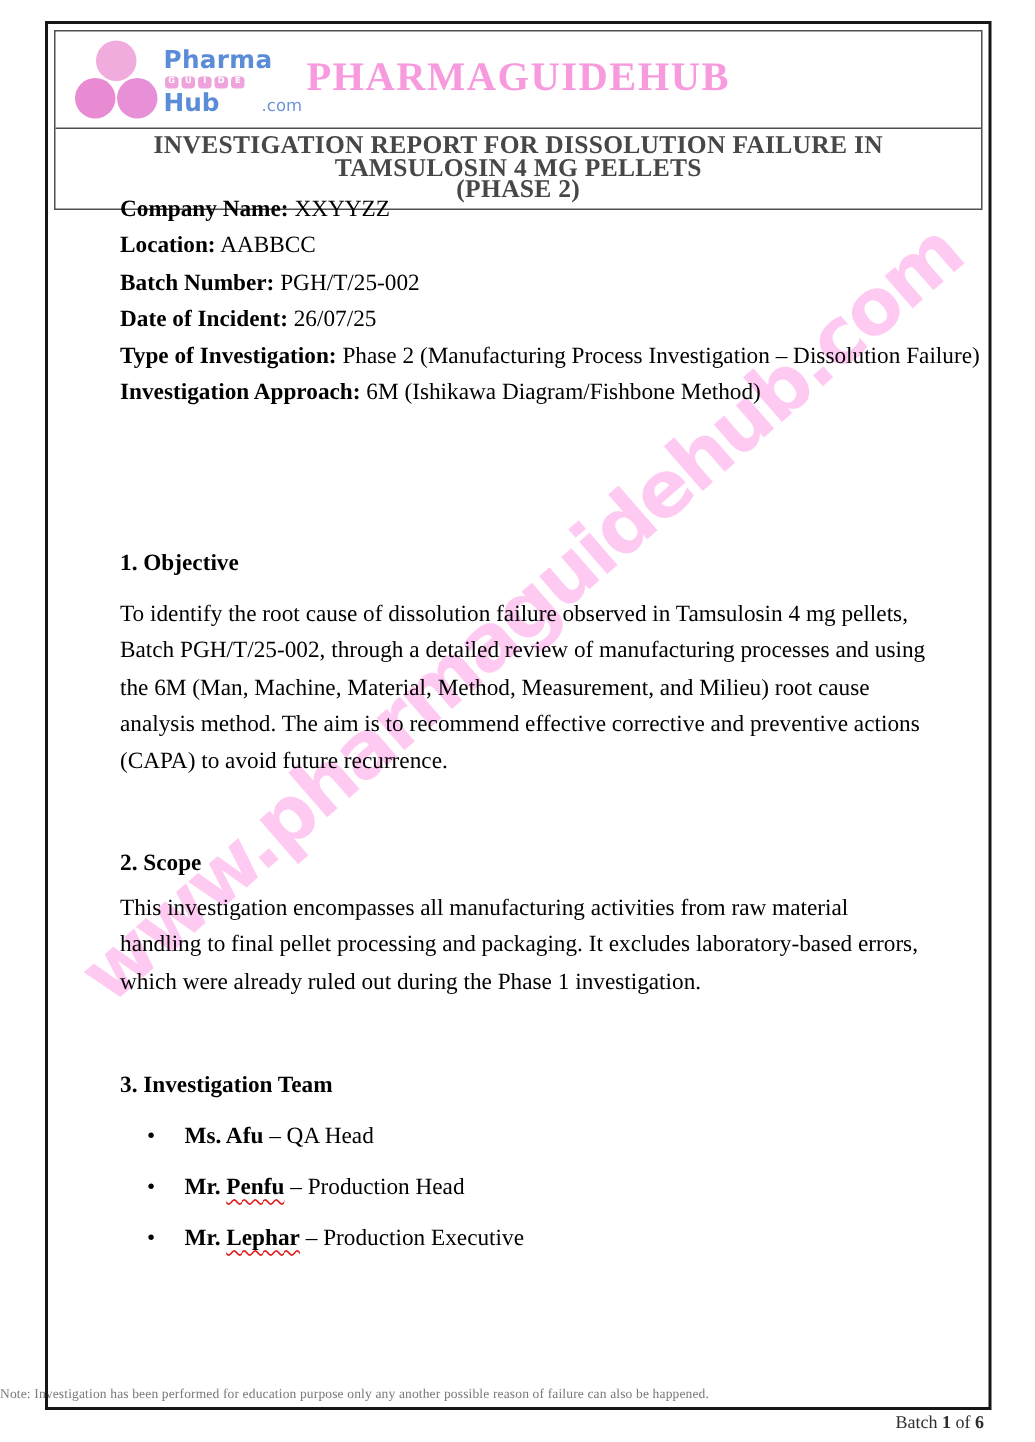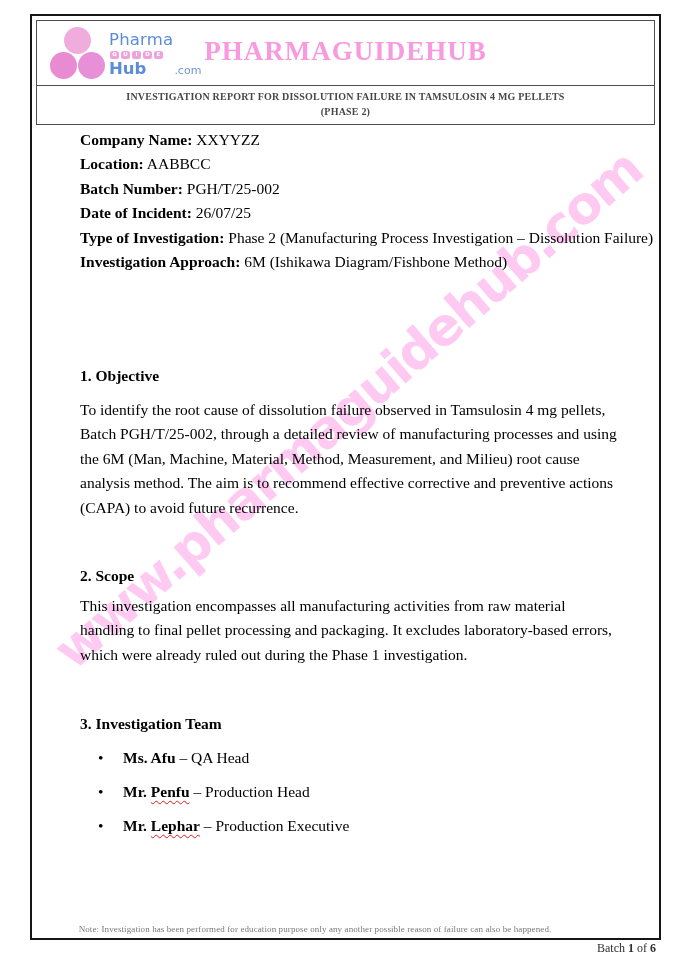--- a/index.html
+++ b/index.html
@@ -31,38 +31,38 @@
   }
   .header-row1 { position:relative; height:64px; border-bottom:1px solid #4f4f4f; }
   .logo { position:absolute; left:12px; top:5px; display:flex; gap:4px; }
   .logo-mark { position:relative; width:56px; height:54px; }
   .logo-mark .c { position:absolute; width:27px; height:27px; border-radius:50%; }
   .c-top   { left:15px; top:1px;  background:#f1acde; }
   .c-left  { left:1px;  top:26px; background:#e98bd3; }
   .c-right { left:29px; top:26px; background:#e78fd7; }
   .logo-text { display:flex; flex-direction:column; justify-content:center; line-height:1; padding-top:3px;
                font-family:"DejaVu Sans", sans-serif; }
-  .logo-pharma { color:#5b8cd8; font-size:16.5px; font-weight:normal; letter-spacing:0.2px; }
+  .logo-pharma { color:#5b8cd8; font-size:16.5px; font-weight:bold; letter-spacing:0.2px; }
   .guide-row { display:flex; gap:2px; margin:2px 0 2px 1px; }
   .guide-badge {
     width:9px; height:8px; background:#efa3dc; border-radius:2.5px;
     color:#fff; font-size:5.5px; font-weight:bold;
     display:flex; align-items:center; justify-content:center;
   }
   .logo-hubline { color:#5b8cd8; font-size:16.5px; font-weight:bold; }
   .logo-com { font-size:11px; font-weight:normal; color:#6d96d8;padding-left:28px; }
 
   .wordmark {
     text-align:center; padding-top:15px;
     font-size:27px; font-weight:bold; letter-spacing:1px;
     color:#f79ade; font-family:"Liberation Serif", serif;
   }
   .header-row2 {
     text-align:center; padding:4px 6px 5px;
-    font-weight:bold; font-size:10px; line-height:14.5px;
+    font-weight:bold; font-size:17px; line-height:14.5px;
     letter-spacing:0.2px; color:#474747;
   }
 
   
   .tblock { position:absolute; z-index:2; font-size:15.5px; line-height:24.45px; }
   .bline  { white-space:nowrap; }
   .bold   { font-weight:bold; }
   .para   { width:537px; text-align:left; }
   .h-sec  { font-weight:bold; }
 
@@ -71,21 +71,21 @@
   .bullet-glyph { position:absolute; left:0; top:0; }
   .misspelled {
     text-decoration-line:underline; text-decoration-style:wavy;
     text-decoration-color:#e01b1b; text-decoration-thickness:1px;
     text-underline-offset:3px;
   }
 
   
   .footer-note {
     position:absolute; left:0; right:60px; top:924px; z-index:2;
-    text-align:center; font-size:9px; color:#7a7a7a; letter-spacing:0.1px;font-family:Liberation Serif, serif;
+    text-align:left; font-size:9px; color:#7a7a7a; letter-spacing:0.1px;font-family:Liberation Serif, serif;
   }
   .footer-page {
     position:absolute; right:34px; top:941px; z-index:2;
     font-size:12px; color:#2e2e2e;
   }
   .footer-page b { font-weight:bold; }
 </style>
 </head>
 <body>
 

